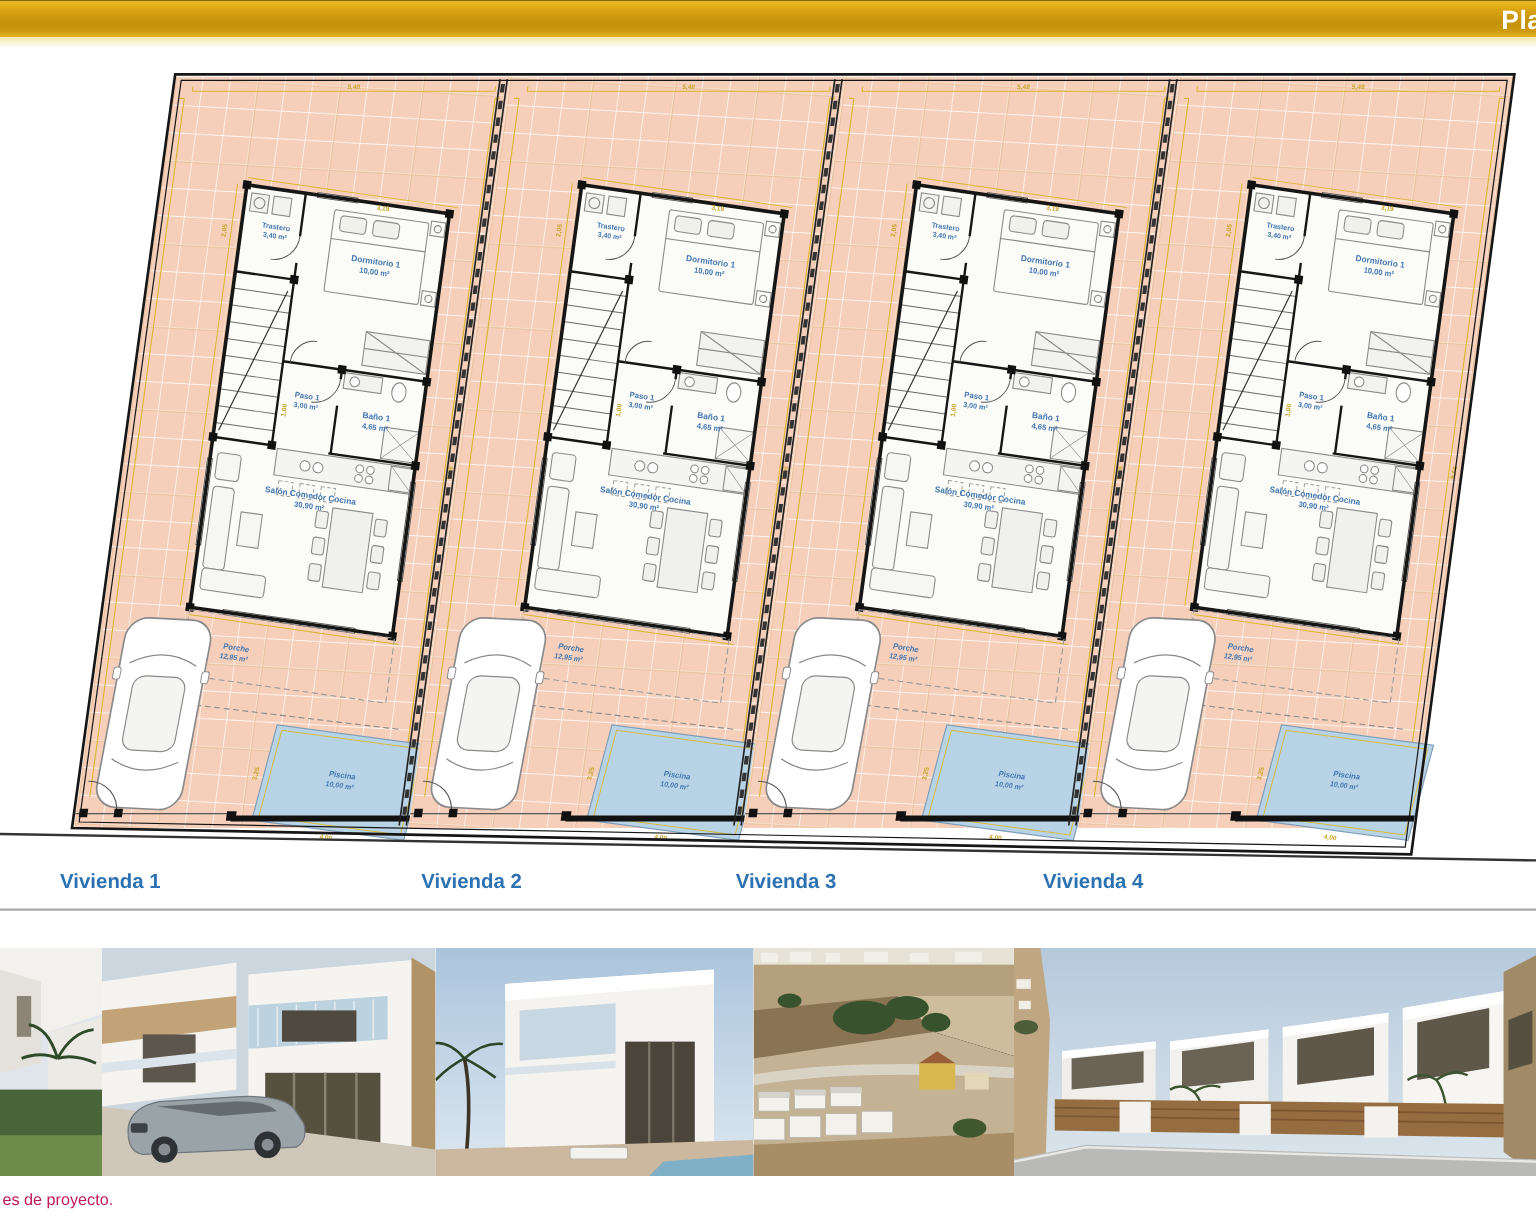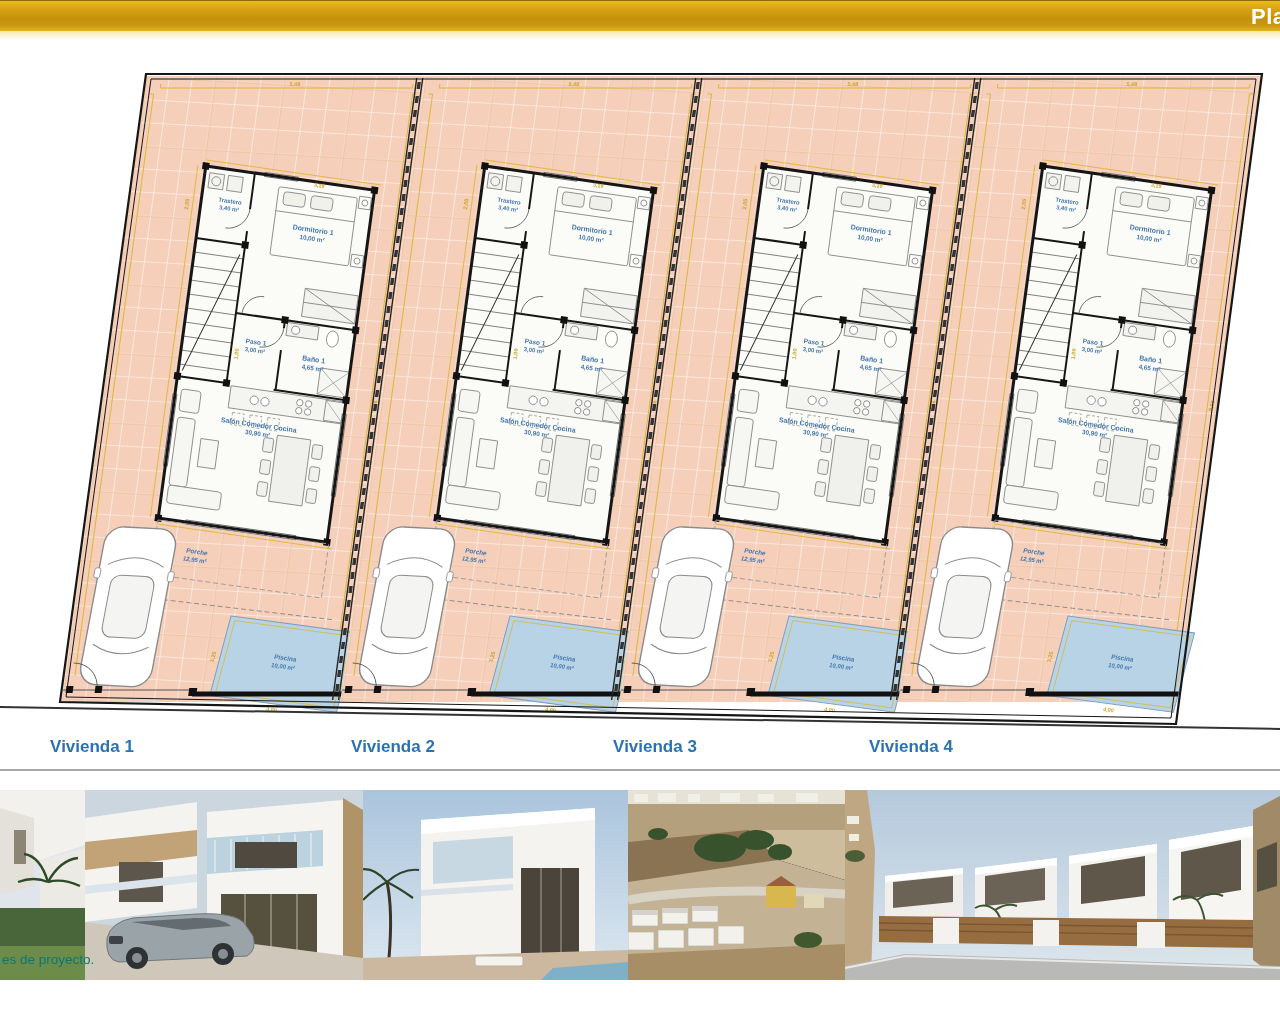--- a/index.html
+++ b/index.html
@@ -18,30 +18,30 @@
   .topbar-fade{
     position:absolute;left:0;top:31px;width:1280px;height:9px;
     background:linear-gradient(to bottom,#f6e7ae 0%,#ffffff 100%);
   }
   .topbar-title{
     position:absolute;left:1251px;top:3px;
     color:#ffffff;font-weight:bold;font-size:22px;letter-spacing:0.5px;
     white-space:nowrap;
   }
   
-  .plan-wrap{position:absolute;left:0;top:12px;width:1280px;height:775px;}
+  .plan-wrap{position:absolute;left:0;top:0;width:1280px;height:775px;}
   .room-name{fill:#4377b0;font-weight:bold;font-size:7px;}
   .room-area{fill:#4377b0;font-weight:bold;font-size:6.4px;}
   .dim-text{fill:#c9a52a;font-size:5.5px;font-weight:bold;}
   .vivienda-label{fill:#2c72b2;font-weight:bold;font-size:17px;}
   
   .gallery{position:absolute;left:0;top:790px;width:1280px;height:190px;display:flex;}
   .gallery .shot{height:190px;display:block;}
   .caption{
-    position:absolute;left:2px;top:952px;color:#0f766e;font-size:13.5px;
+    position:absolute;left:2px;top:992px;color:#be185d;font-size:13.5px;
   }
 </style>
 </head>
 <body>
 
 <div class="topbar">
   <span class="topbar-title">Pla</span>
 </div>
 <div class="topbar-fade"></div>
 

